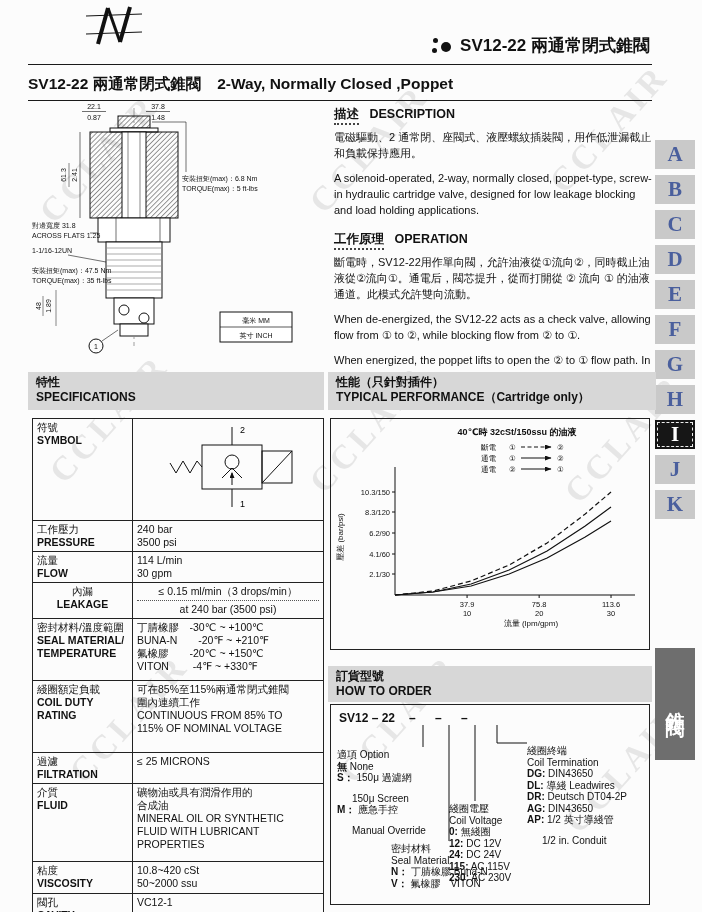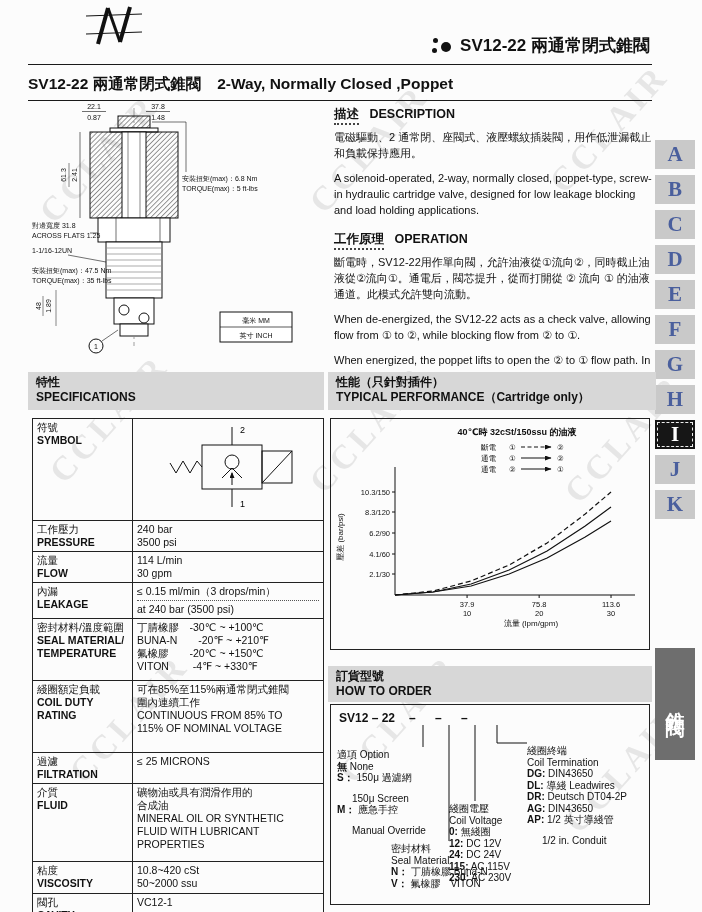--- a/index.html
+++ b/index.html
@@ -288,21 +288,21 @@
         <tr style="height: 30px;">
           <td class="spec-label">
             <div class="zh">流量</div>
             <div class="en">FLOW</div>
           </td>
           <td>
             <div>114 L/min</div>
             <div>30 gpm</div>
           </td>
         </tr>
-        <tr style="height: 36px;">
+        <tr style="height: 36px; text-align: center;">
           <td class="spec-label">
             <div class="zh">內漏</div>
             <div class="en">LEAKAGE</div>
           </td>
           <td>
             <div class="dotted-under">≤ 0.15 ml/min（3 drops/min）</div>
             <div>at 240 bar (3500 psi)</div>
           </td>
         </tr>
         <tr style="height: 62px;">

